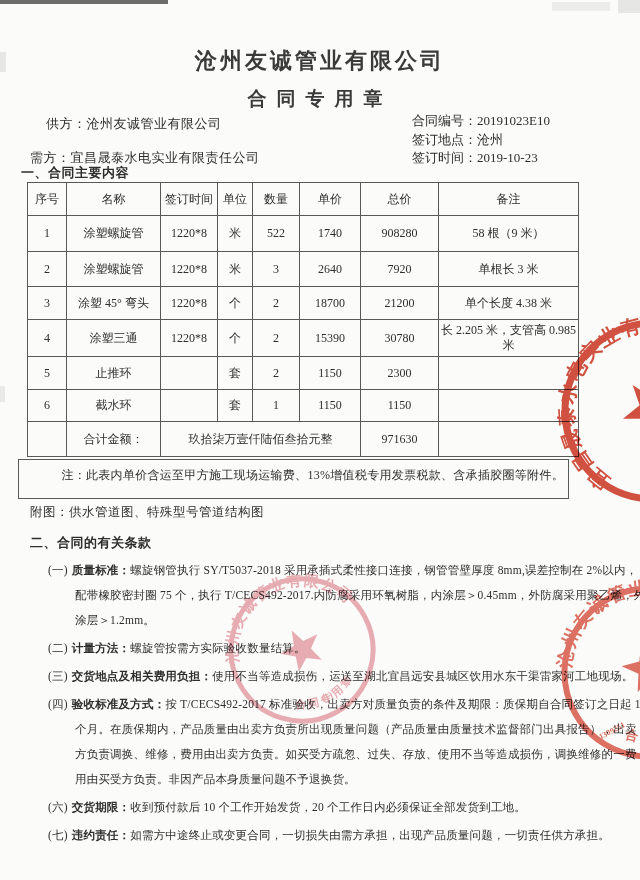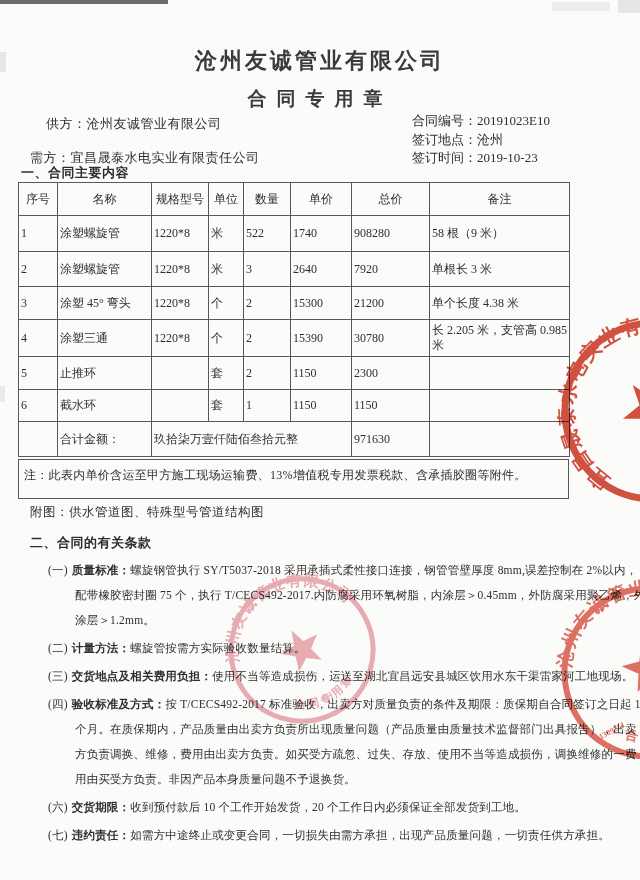--- a/index.html
+++ b/index.html
@@ -22,30 +22,30 @@
 
   .party{position:absolute;left:30px;font-size:13px;letter-spacing:.5px;}
   .party-supplier{top:115px;margin-left:16px;} .party-buyer{top:149px;}
   .meta{position:absolute;left:412px;top:112px;font-size:13px;line-height:18.5px;}
   .meta-row{white-space:nowrap;}
 
   .sec-heading{position:absolute;font-size:13px;font-weight:700;letter-spacing:.5px;}
   .sec1-heading{left:21px;top:164px;}
   .sec2-heading{left:30px;top:534px;}
 
-  table.main{position:absolute;left:18px;top:182px;width:551px;
-    border-collapse:collapse;table-layout:fixed;font-size:12px;}
+  table.main{position:absolute;left:27px;top:182px;width:551px;
+    border-collapse:collapse;table-layout:fixed;font-size:12px;text-align:center;}
   table.main th,table.main td{border:1px solid #585856;padding:0 2px;
     font-weight:normal;line-height:1.25;overflow:hidden;}
   tr.h-head{height:33px;} tr.r1{height:36px;} tr.r2{height:35px;} tr.r3{height:33px;}
   tr.r4{height:37px;} tr.r5{height:33px;} tr.r6{height:32px;} tr.r-total{height:35px;padding-left:8px;}
 
   .note-box{position:absolute;left:18px;top:459px;width:551px;height:40px;
     box-sizing:border-box;border:1px solid #585856;font-size:12px;
-    padding:7px 24px 0 5px;letter-spacing:.3px;}
+    padding:7px 4px 0 5px;letter-spacing:.3px;text-align:right;}
 
   .attachment{position:absolute;left:30px;top:504px;font-size:12.5px;letter-spacing:.5px;}
 
   .clauses{position:absolute;left:28px;top:558px;width:600px;
     font-size:11.5px;line-height:25px;letter-spacing:.2px;margin-left:20px;}
   .clause{margin:0 0 3px;padding-left:27px;text-indent:-27px;}
   .clause .marker{margin-right:4px;}
   .clause .label{font-weight:700;}
 
   .seal{position:absolute;mix-blend-mode:multiply;pointer-events:none;}
@@ -89,21 +89,21 @@
       <col style="width:35px">
     <col style="width:47px">
       <col style="width:61px">
       <col style="width:78px">
       <col style="width:140px">
   </colgroup>
   <tbody>
     <tr class="h-head">
       <th>序号</th>
       <th>名称</th>
-      <th>规格型号</th>
+      <th>签订时间</th>
       <th>单位</th>
       <th>数量</th>
       <th>单价</th>
       <th>总价</th>
       <th>备注</th>
     </tr>
     <tr class="r1">
       <td>1</td>
       <td>涂塑螺旋管</td>
       <td>1220*8</td>
@@ -122,21 +122,21 @@
       <td>2640</td>
       <td>7920</td>
       <td>单根长 3 米</td>
     </tr>
     <tr class="r3">
       <td>3</td>
       <td>涂塑 45° 弯头</td>
       <td>1220*8</td>
       <td>个</td>
       <td>2</td>
-      <td>15300</td>
+      <td>18700</td>
       <td>21200</td>
       <td>单个长度 4.38 米</td>
     </tr>
     <tr class="r4">
       <td>4</td>
       <td>涂塑三通</td>
       <td>1220*8</td>
       <td>个</td>
       <td>2</td>
       <td>15390</td>

